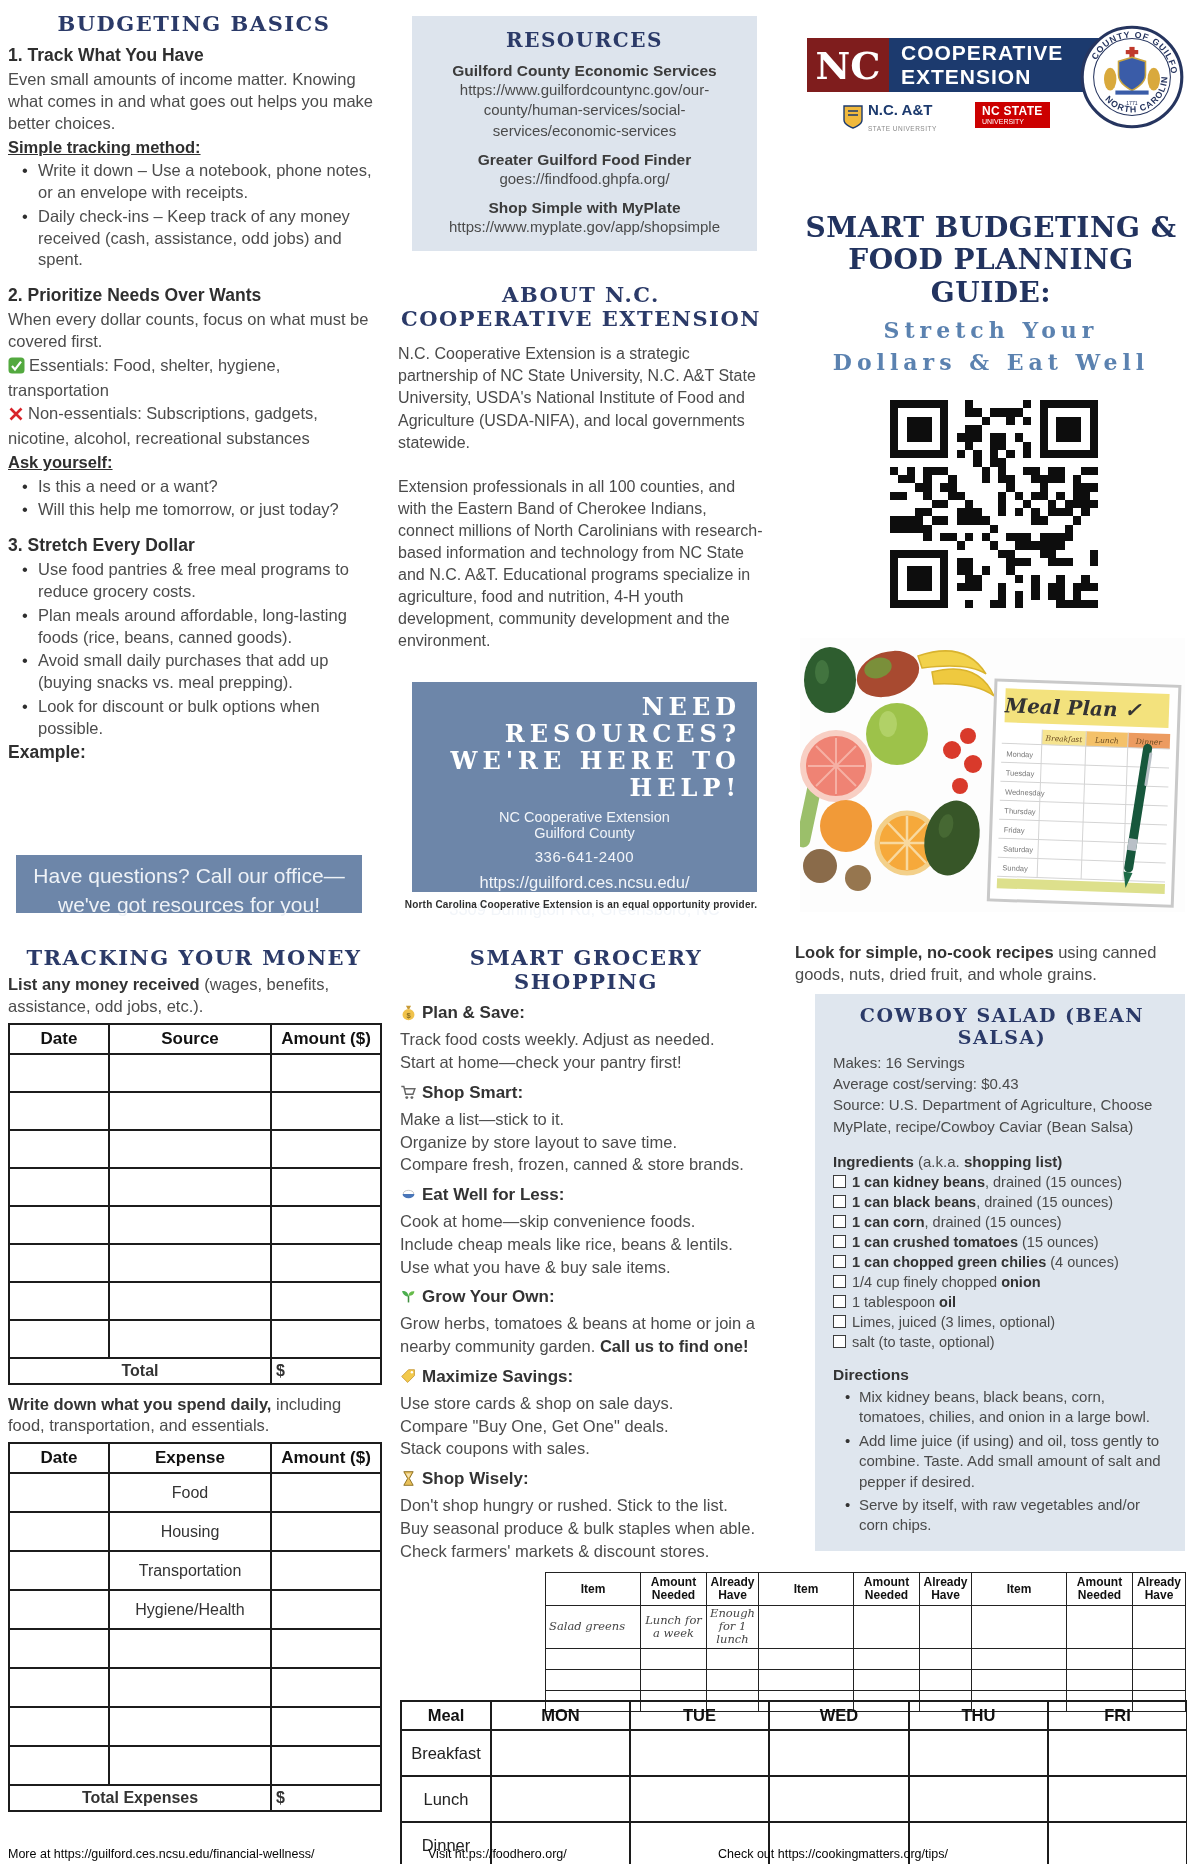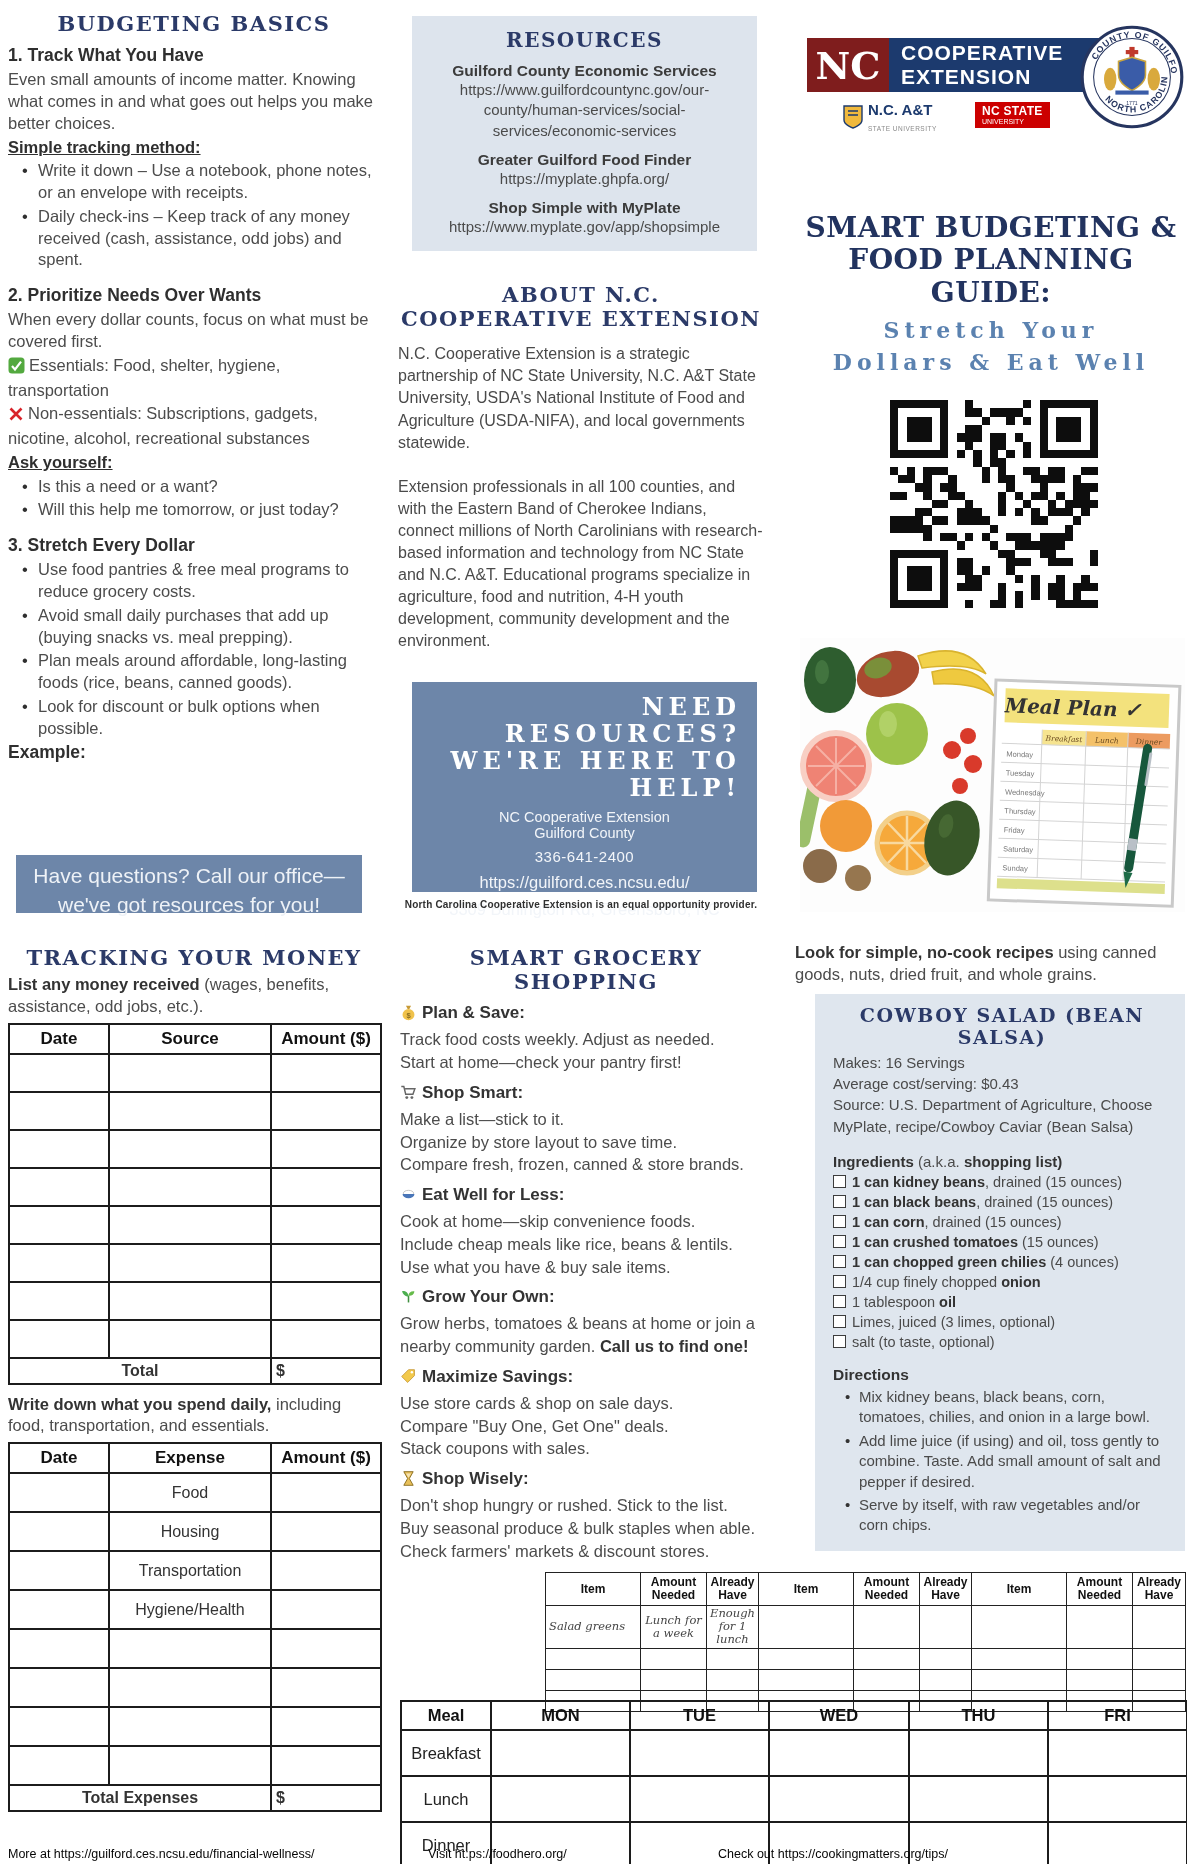--- a/index.html
+++ b/index.html
@@ -124,22 +124,22 @@
             </svg></span><span>Non-essentials: Subscriptions, gadgets, nicotine, alcohol, recreational substances</span>
       </p>
       <div class="subline">Ask yourself:</div>
       <ul class="bul">
         <li>Is this a need or a want?</li>
         <li>Will this help me tomorrow, or just today?</li>
       </ul>
       <div class="sechead">3. Stretch Every Dollar</div>
       <ul class="bul">
         <li>Use food pantries &amp; free meal programs to reduce grocery costs.</li>
+        <li>Plan meals around affordable, long-lasting foods (rice, beans, canned goods).</li>
         <li>Avoid small daily purchases that add up (buying snacks vs. meal prepping).</li>
-        <li>Plan meals around affordable, long-lasting foods (rice, beans, canned goods).</li>
         <li>Look for discount or bulk options when possible.</li>
       </ul>
       <div class="sechead" style="margin-top:2px">Example:</div>
     </div>
   </div>
 
   <div class="abs box-slate" id="callout" style="left:16px;top:855px;width:346px;height:52px;">
     <div>Have questions? Call our office—</div>
     <div>we've got resources for you!</div>
   </div>
@@ -264,21 +264,21 @@
       </tr>
     </tbody>
       </table>
   </div>
 
   <div class="abs box-light" id="resources" style="left:412px;top:16px;width:345px;">
     <h2 class="vh" style="font-size:20px;margin:0;">RESOURCES</h2>
     <div class="rname">Guilford County Economic Services</div>
     <div class="rurl">https://www.guilfordcountync.gov/our-county/human-services/social-services/economic-services</div>
     <div class="rname">Greater Guilford Food Finder</div>
-    <div class="rurl">https://myplate.ghpfa.org/</div>
+    <div class="rurl">goes://findfood.ghpfa.org/</div>
     <div class="rname">Shop Simple with MyPlate</div>
     <div class="rurl">https://www.myplate.gov/app/shopsimple</div>
   </div>
 
   <div class="abs" id="about" style="left:398px;top:283px;width:366px;">
     <h2 class="vh" style="font-size:21px;line-height:1.15;margin:0 0 12px 0;">
       <span style="display:block">ABOUT N.C.</span>
       <span style="display:block">COOPERATIVE EXTENSION</span>
     </h2>
     <p>N.C. Cooperative Extension is a strategic partnership of NC State University, N.C. A&amp;T State University, USDA's National Institute of Food and Agriculture (USDA-NIFA), and local governments statewide.</p>

